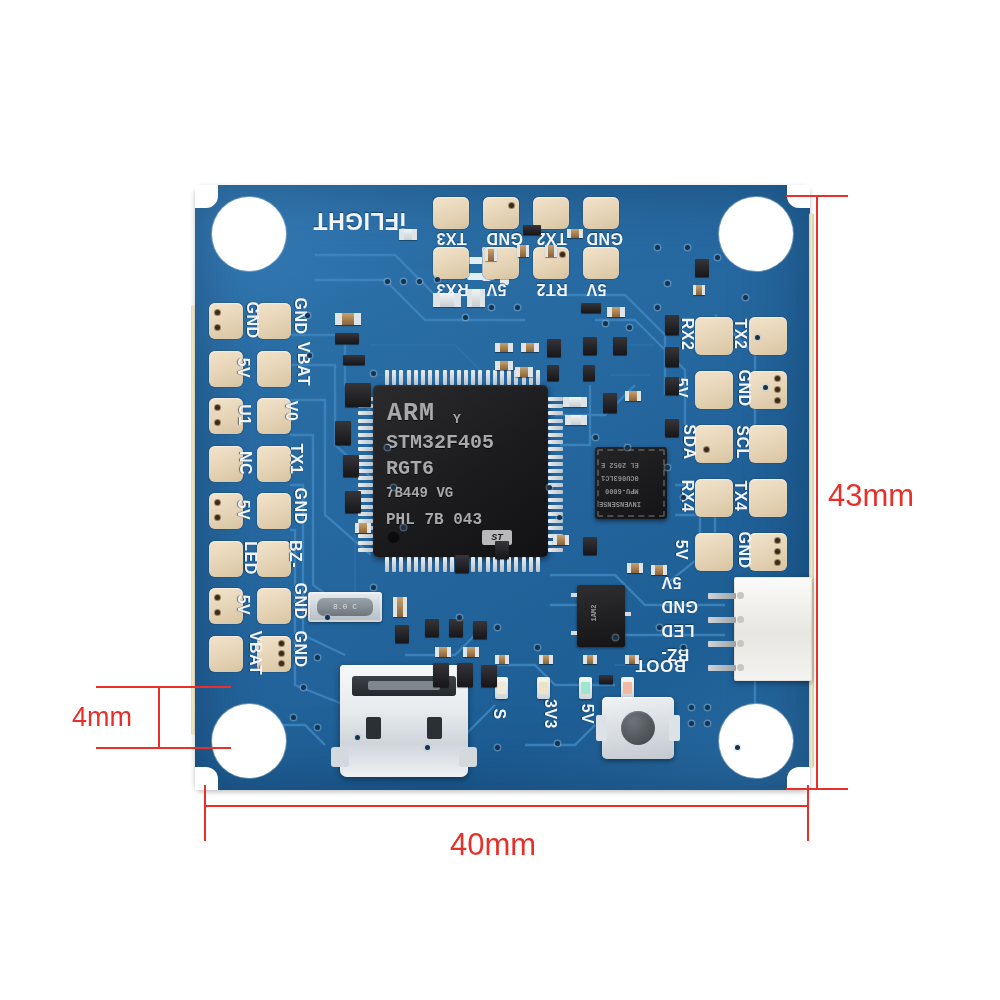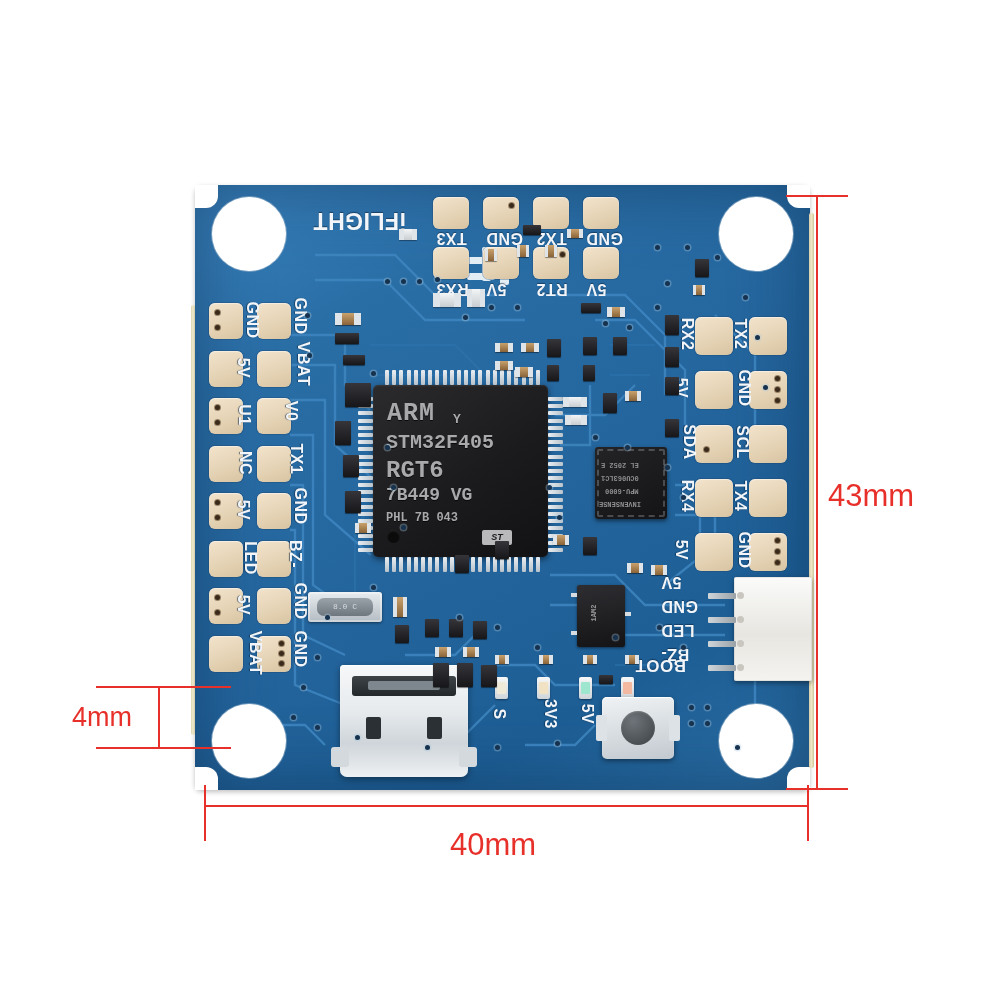--- a/index.html
+++ b/index.html
@@ -319,23 +319,23 @@
           <span class="vh" style="left: 26px; top: 27px;"></span>
         </div>
         <div class="silk rotm90" style="left: 476px; top: 356px; font-size: 16px;">5V</div>
         <div class="silk rotm90" style="left: 530px; top: 356px; font-size: 16px;">GND</div>
       </div>
 
     <div class="mcu">
       <div class="mcu-txt" style="left:14px;top:14px;font-size:25px;letter-spacing:1px;">ARM</div>
       <div class="mcu-txt" style="left:80px;top:27px;font-size:13px;">Y</div>
       <div class="mcu-txt" style="left:13px;top:46px;font-size:20px;">STM32F405</div>
-      <div class="mcu-txt" style="left:13px;top:72px;font-size:24px;">RGT6</div>
-      <div class="mcu-txt" style="left:13px;top:100px;font-size:18px;">7B449 VG</div>
-      <div class="mcu-txt" style="left:13px;top:126px;font-size:12px;">PHL 7B 043</div>
+      <div class="mcu-txt" style="left:13px;top:72px;font-size:20px;">RGT6</div>
+      <div class="mcu-txt" style="left:13px;top:100px;font-size:14px;">7B449 VG</div>
+      <div class="mcu-txt" style="left:13px;top:126px;font-size:16px;">PHL 7B 043</div>
       <div class="mcu-dot"></div>
       <div class="st-logo">ST</div>
       <div class="pinrow h" style="left:12px;top:-15px;" id="mcu-pins-top">
           <span class="pin-h"></span>
           <span class="pin-h"></span>
           <span class="pin-h"></span>
           <span class="pin-h"></span>
           <span class="pin-h"></span>
           <span class="pin-h"></span>
           <span class="pin-h"></span>

